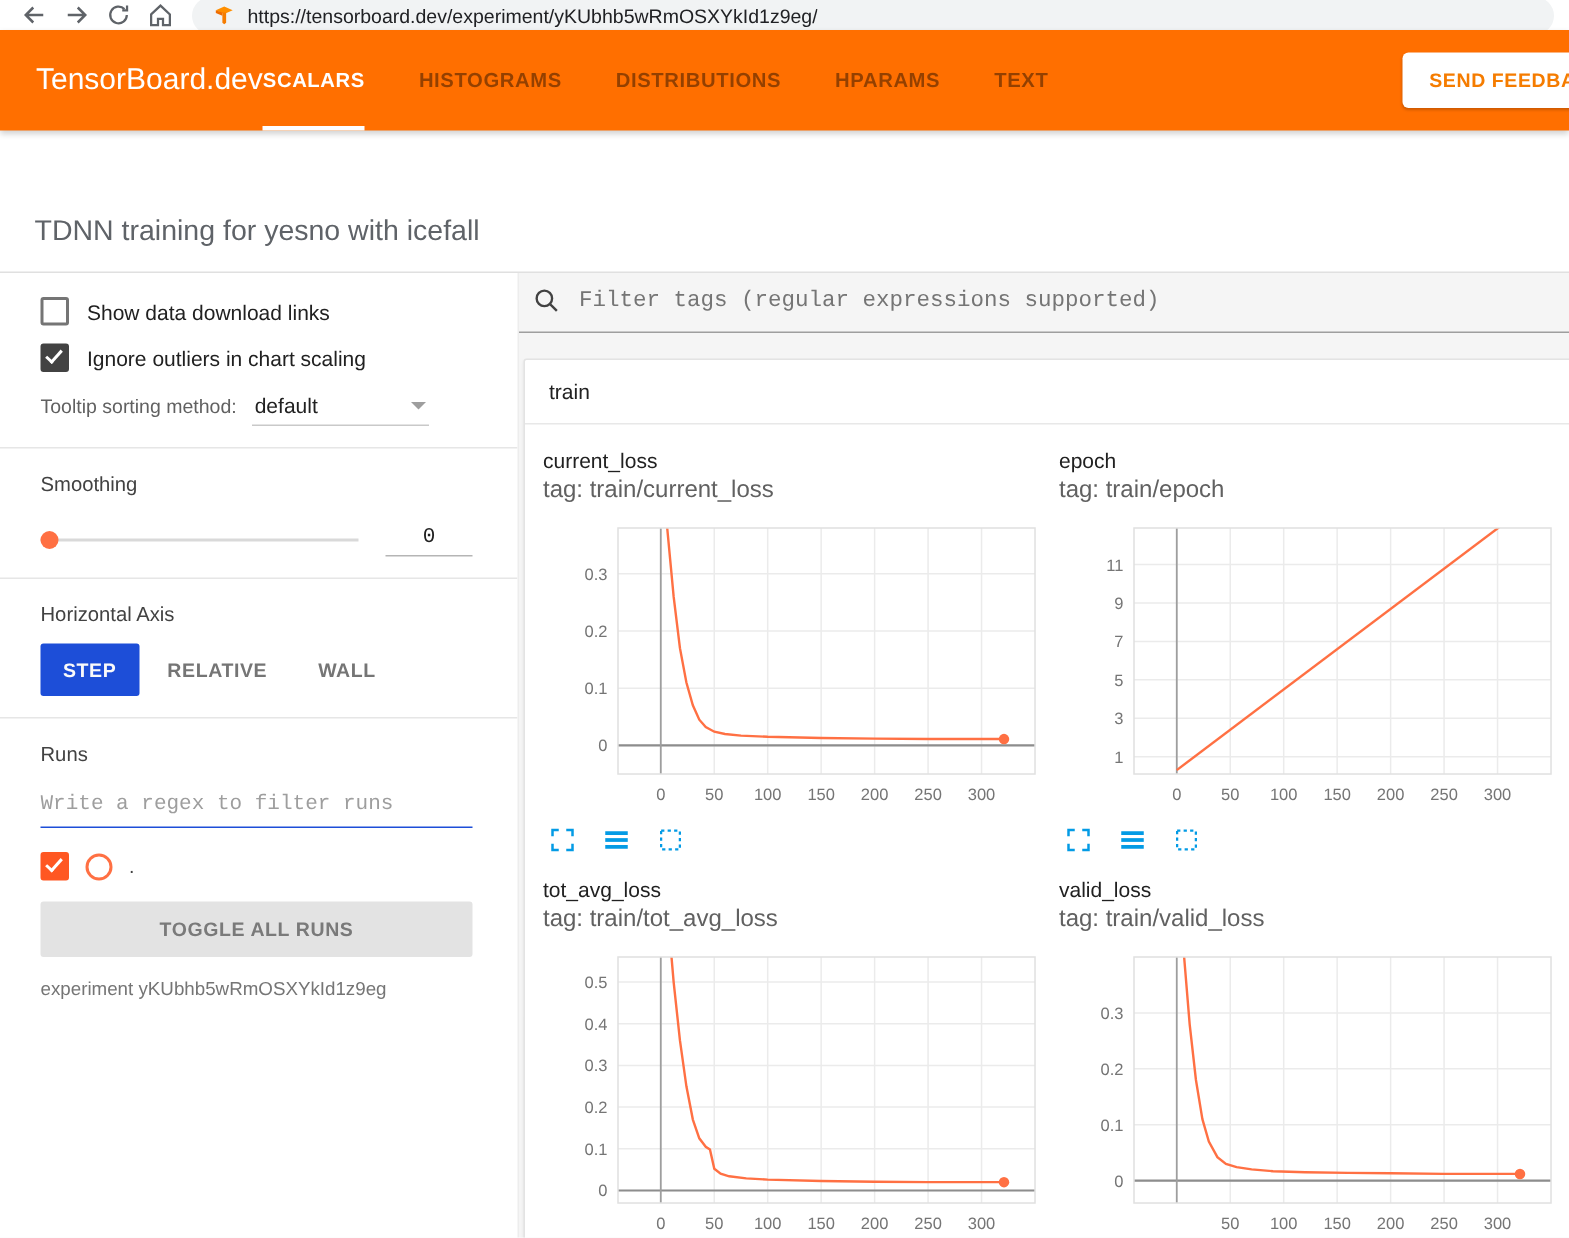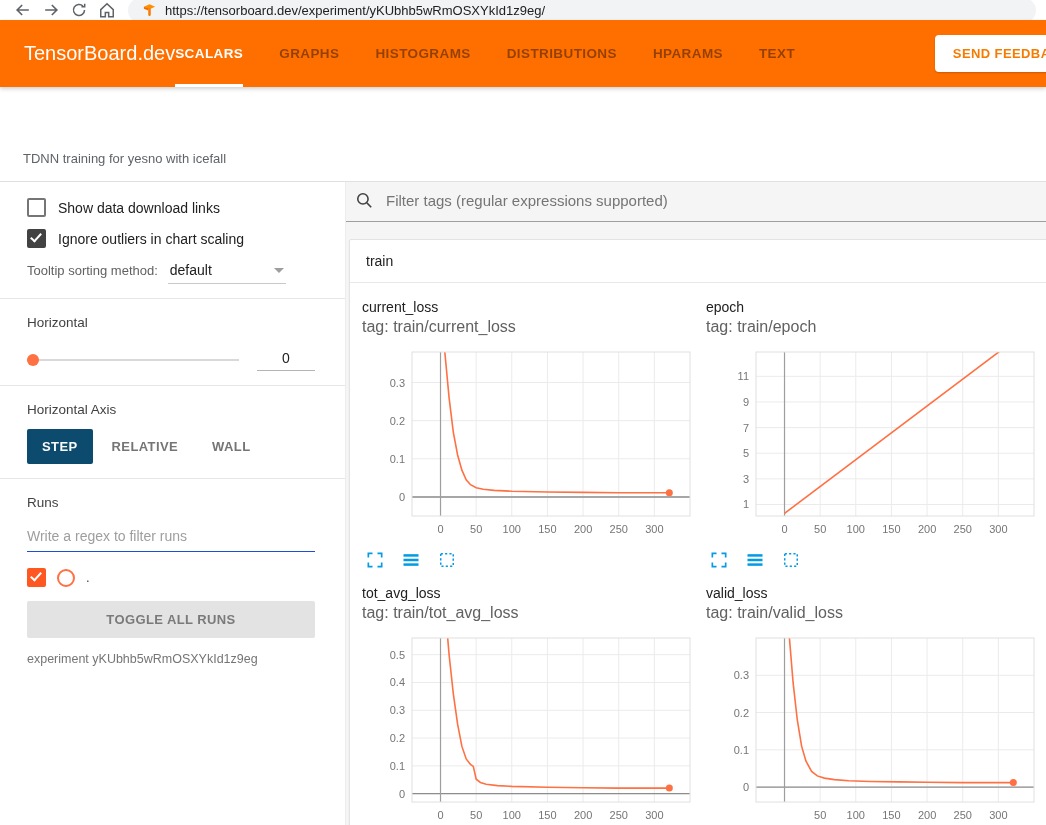--- a/index.html
+++ b/index.html
@@ -1,39 +1,39 @@
 <!DOCTYPE html>
 <html><head>
 <meta charset="utf-8">
 <style>
   html,body{margin:0;padding:0}
   body{
     width:1046px;height:825px;overflow:hidden;position:relative;
     background:#fff;font-family:"Liberation Sans",sans-serif;color:#212121;
   }
   button{font-family:"Liberation Sans",sans-serif;cursor:pointer}
-  input{font-family:Liberation Sans, sans-serif}
+  input{font-family:Liberation Mono, monospace}
 
   
   .browser{height:20px;display:flex;align-items:center;gap:2px;padding:0 10px;background:#fff}
   .chrome-btn{width:26px;height:26px;display:flex;align-items:center;justify-content:center;background:none;border:none;padding:0}
   .addr{flex:1;height:25px;background:#f1f3f4;border-radius:13px;display:flex;align-items:center;gap:8px;padding:0 14px;margin-left:6px}
   .addr-url{font-size:13px;color:#202124;white-space:nowrap;overflow:hidden}
 
   
   .header{height:67px;background:#ff6f00;display:flex;align-items:stretch;padding:0 0 0 24px;position:relative;z-index:5;box-shadow:0 2px 4px rgba(0,0,0,.18)}
   .logo{display:flex;align-items:center;color:#fff;font-size:20px;font-weight:500;white-space:nowrap}
   .tabs{display:flex;gap:36px}
   .tab{display:flex;align-items:center;font-size:13.5px;font-weight:600;letter-spacing:.4px;color:rgba(0,0,0,.42);border-bottom:3px solid transparent;padding-top:3px;white-space:nowrap}
   .tab.active{color:#fff;border-bottom-color:#fff}
   .feedback{align-self:center;margin-left:auto;margin-right:-42px;background:#fff;color:#f57c00;border:none;border-radius:4px;padding:11px 18px;font-size:13px;font-weight:700;letter-spacing:.4px;white-space:nowrap;box-shadow:0 1px 2px rgba(0,0,0,.2)}
 
   
   .subheader{height:79px;border-bottom:1px solid #e0e0e0;display:flex;align-items:flex-end;padding:0 0 15px 23px;background:#fff}
-  .exp-title{font-size:13px;color:#5f6368}
+  .exp-title{font-size:19px;color:#5f6368}
 
   
   .content{display:flex;height:646px}
 
   
   .sidebar{width:345px;min-width:345px;background:#fff;border-right:1px solid #ededed;overflow:hidden}
   .side-section{padding:16px 30px 14px 27px}
   .side-divider{height:1px;background:#e6e6e6}
   .cb-row{display:flex;align-items:center;gap:12px;margin-bottom:12px}
   .cb{width:15px;height:15px;border:2px solid #757575;border-radius:2px;position:relative;flex:none}
@@ -44,21 +44,21 @@
   .row-inline{display:flex;align-items:baseline;gap:10px;margin-top:12px}
   .side-label{font-size:13px;color:#616161}
   .select{min-width:96px;border-bottom:1px solid #c9c9c9;padding:2px 20px 5px 2px;font-size:14px;color:#212121;position:relative}
   .select .caret{position:absolute;right:2px;top:8px;width:0;height:0;border-left:5px solid transparent;border-right:5px solid transparent;border-top:5px solid #9e9e9e}
   .smooth-row{display:flex;align-items:center;gap:18px;margin-top:18px}
   .slider-track{flex:1;height:2px;background:#d9d9d9;position:relative}
   .slider-thumb{position:absolute;left:0;top:-5px;width:12px;height:12px;border-radius:50%;background:#ff7043}
   .smooth-value{width:58px;border:none;border-bottom:1px solid #b5b5b5;font-size:14px;color:#212121;text-align:center;outline:none;background:transparent;padding:2px 0 4px}
   .axis-btns{display:flex;gap:4px;margin-top:12px}
   .axis-btn{font-size:13px;font-weight:600;letter-spacing:.4px;color:#757575;padding:10px 15px;background:none;border:none;border-radius:2px}
-  .axis-btn.selected{background:#0c4a6e;color:#fafafa}
+  .axis-btn.selected{background:#1d4ed8;color:#fafafa}
   .regex-input{width:100%;border:none;border-bottom:1px solid #1d4ed8;font-size:14px;color:#3b82f6;outline:none;background:transparent;padding:4px 0 7px;margin-top:14px;box-sizing:border-box}
   .regex-input::placeholder{color:#9e9e9e}
   .run-row{display:flex;align-items:center;gap:11px;margin-top:16px}
   .run-circle{width:14px;height:14px;border:2px solid #ff7043;border-radius:50%;flex:none}
   .run-name{font-size:13px;color:#424242}
   .toggle-runs{width:100%;margin-top:14px;background:#e3e3e3;border:none;border-radius:2px;padding:11px 8px;font-size:13px;font-weight:600;letter-spacing:.4px;color:#7a7a7a}
   .exp-id{margin-top:14px;font-size:12.5px;color:#757575}
 
   
   .main{flex:1;background:#f5f5f5;overflow:hidden}
@@ -110,21 +110,20 @@
         </svg>
     </span>
     <div class="addr-url">https://tensorboard.dev/experiment/yKUbhb5wRmOSXYkId1z9eg/</div>
   </div>
 </div>
 
 <div class="header">
   <div class="logo">TensorBoard.dev</div>
   <nav class="tabs">
     <div class="tab active">SCALARS</div>
-    <div class="tab">GRAPHS</div>
     <div class="tab">HISTOGRAMS</div>
     <div class="tab">DISTRIBUTIONS</div>
     <div class="tab">HPARAMS</div>
     <div class="tab">TEXT</div>
   </nav>
   <button class="feedback">SEND FEEDBACK</button>
 </div>
 
 <div class="subheader">
   <div class="exp-title">TDNN training for yesno with icefall</div>
@@ -145,21 +144,21 @@
       <div class="row-inline">
         <span class="side-label">Tooltip sorting method:</span>
         <div class="select">
           <span>default</span>
           <span class="caret"></span>
         </div>
       </div>
     </div>
     <div class="side-divider"></div>
     <div class="side-section">
-      <div class="side-label" style="color:#424242;font-size:13.5px">Horizontal</div>
+      <div class="side-label" style="color:#424242;font-size:13.5px">Smoothing</div>
       <div class="smooth-row">
         <div class="slider-track">
           <div class="slider-thumb"></div>
         </div>
         <input class="smooth-value" value="0" style="">
       </div>
     </div>
     <div class="side-divider"></div>
     <div class="side-section">
       <div class="side-label" style="color:#424242;font-size:13.5px">Horizontal Axis</div>

